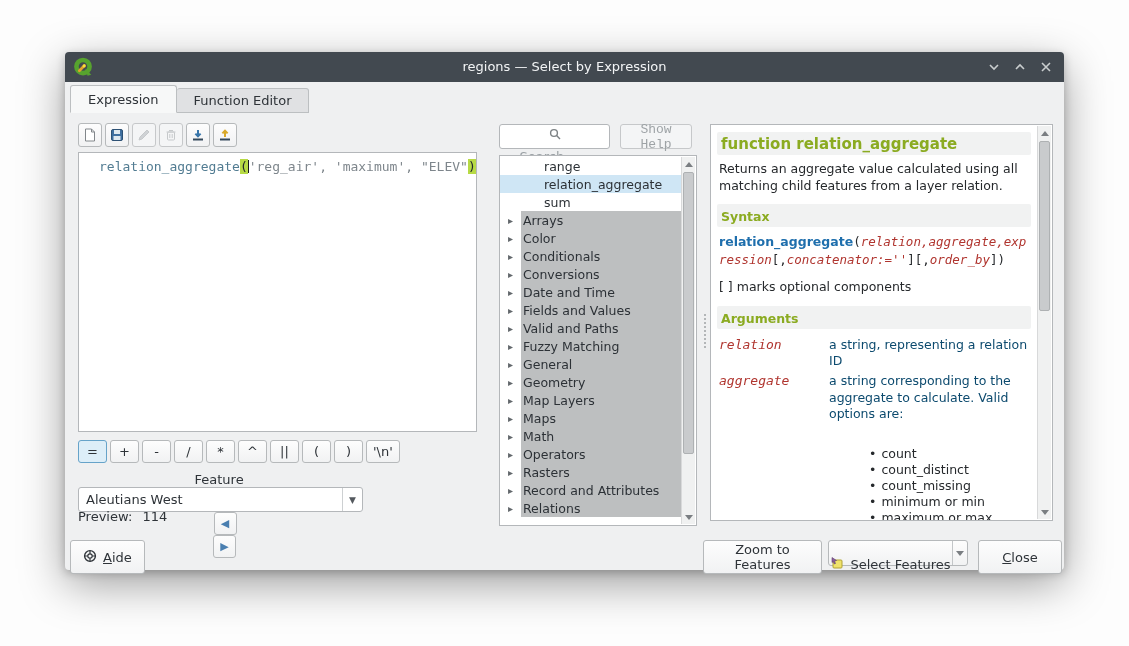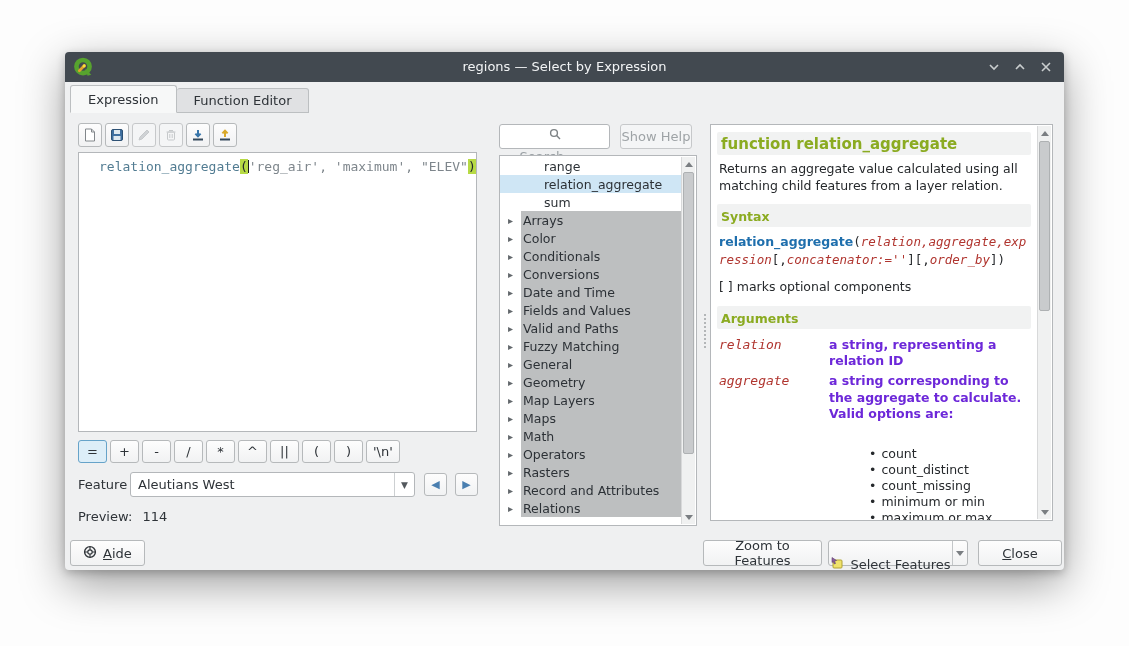--- a/index.html
+++ b/index.html
@@ -59,21 +59,21 @@
   }
   .expr-fn { color:#527c92; }
   .expr-hl { background:#b7da45; color:#23282c; }
   .expr-str { color:#7e868c; }
   .caret { display:inline-block; width:1px; height:13px; background:#16181a; vertical-align:-2px; }
 
   .ops { position:absolute; left:13px; top:388px; display:flex; gap:3px; }
   .op-btn { min-width:29px; height:23px; padding:0 6px; font-size:13px; }
   .op-btn.active { background:#ddeef8; border-color:#66a3c9; }
 
-  .feature-row { position:absolute; left:13px; top:420px; display:flex; align-items:center; }
+  .feature-row { position:absolute; left:13px; top:420px; display:flex; align-items:center;flex-direction:column; }
   .feature-label { font-size:13px; color:#2e3338; width:52px; }
   .combo {
     width:285px; height:25px; background:#fff; border:1px solid #b4b7ba; border-radius:3px;
     display:flex; align-items:center; font-size:13px; color:#2e3338; cursor:pointer;
   }
   .combo .combo-text { flex:1; padding:0 7px; }
   .combo .combo-arrow { width:20px; height:100%; border-left:1px solid #cdd0d2; display:flex; align-items:center; justify-content:center; color:#54595e; font-size:9px; }
   .nav-btn { width:23px; height:23px; margin-left:8px; font-size:11px; color:#4a7fb0; }
   .nav-btn.first { margin-left:9px; }
 
@@ -84,21 +84,21 @@
   .search-box {
     position:absolute; left:434px; top:72px; width:111px; height:25px;
     background:#fff; border:1px solid #b4b7ba; border-radius:3px;
     display:flex; align-items:center; padding:0 6px; gap:5px;flex-direction:column;
   }
   .search-box input {
     border:none; outline:none; width:70px; font-size:13px; color:#2e3338;
     font-family:"DejaVu Sans", sans-serif; background:transparent;
   }
   .search-box input::placeholder { color:#9aa0a4; }
-  .show-help-btn { position:absolute; left:555px; top:72px; width:72px; height:25px; }
+  .show-help-btn { position:absolute; left:555px; top:72px; width:72px; height:25px;font-family:Liberation Mono, monospace; }
 
   .fn-list {
     position:absolute; left:434px; top:103px; width:198px; height:371px;
     background:#ffffff; border:1px solid #b4b7ba;
   }
   .fn-list-inner { position:absolute; left:0; top:1px; bottom:1px; right:15px; overflow:hidden; }
   .row { height:18px; display:flex; align-items:center; font-size:12.5px; color:#2c3136; cursor:pointer; }
   .row.fn .lbl { padding-left:44px; }
   .row.fn.selected { background:#cfe6f5; }
   .row.grp .arr { width:21px; text-align:center; color:#63686c; font-size:10px; flex:none; }
@@ -123,27 +123,27 @@
   .help-band { background:#f1f2f2; border-radius:2px; padding:2px 4px; margin:3px 0 6px -2px; }
   .help-title { color:#8bab21; font-size:15px; font-weight:bold; }
   .help-sub { color:#8bab21; font-size:12.5px; font-weight:bold; }
   .help-p { font-size:12.5px; color:#26292c; line-height:1.32; margin:4px 0 10px; }
   .help-code { font-family:"DejaVu Sans Mono", monospace; font-size:12.5px; line-height:1.45; margin:6px 0 10px; word-break:break-all; }
   .code-fn { color:#1f6fad; font-weight:bold; font-family:"DejaVu Sans", sans-serif; }
   .code-arg { color:#b0352f; font-style:italic; }
   .code-punct { color:#26292c; }
   .args-grid { display:grid; grid-template-columns:110px 1fr; row-gap:4px; margin-top:8px; }
   .arg-name { font-family:"DejaVu Sans Mono", monospace; font-style:italic; color:#b0352f; font-size:13px; }
-  .arg-desc { font-size:12.5px; color:#6d28d9; line-height:1.3;font-weight:bold; }
+  .arg-desc { font-size:12.5px; color:#0c4a6e; line-height:1.3; }
   .arg-options { list-style:none; margin:20px 0 0 40px; font-size:12.5px; color:#26292c; }
   .arg-options li { line-height:1.27; }
   .arg-options li::before { content:"\2022"; margin-right:5px; }
 
   
-  .footer-btn { position:absolute; top:488px; height:26px; padding:8px 12px; }
+  .footer-btn { position:absolute; top:488px; height:26px; padding:16px 12px; }
   .aide-btn { left:5px; display:inline-flex; gap:6px; }
   .zoomfeat-btn { left:638px; width:119px; }
   .selfeat-btn { left:763px; width:140px; padding:0; }
   .selfeat-btn .sf-main { flex:1; display:flex; align-items:center; justify-content:center; gap:6px; height:100%;margin-top:22px; }
   .selfeat-btn .sf-arrow { width:15px; height:100%; border-left:1px solid #c3c6c8; display:flex; align-items:center; justify-content:center; }
   .close-btn { left:913px; width:84px; }
   .mnemonic { text-decoration:underline; }
 </style>
 </head>
 <body>

